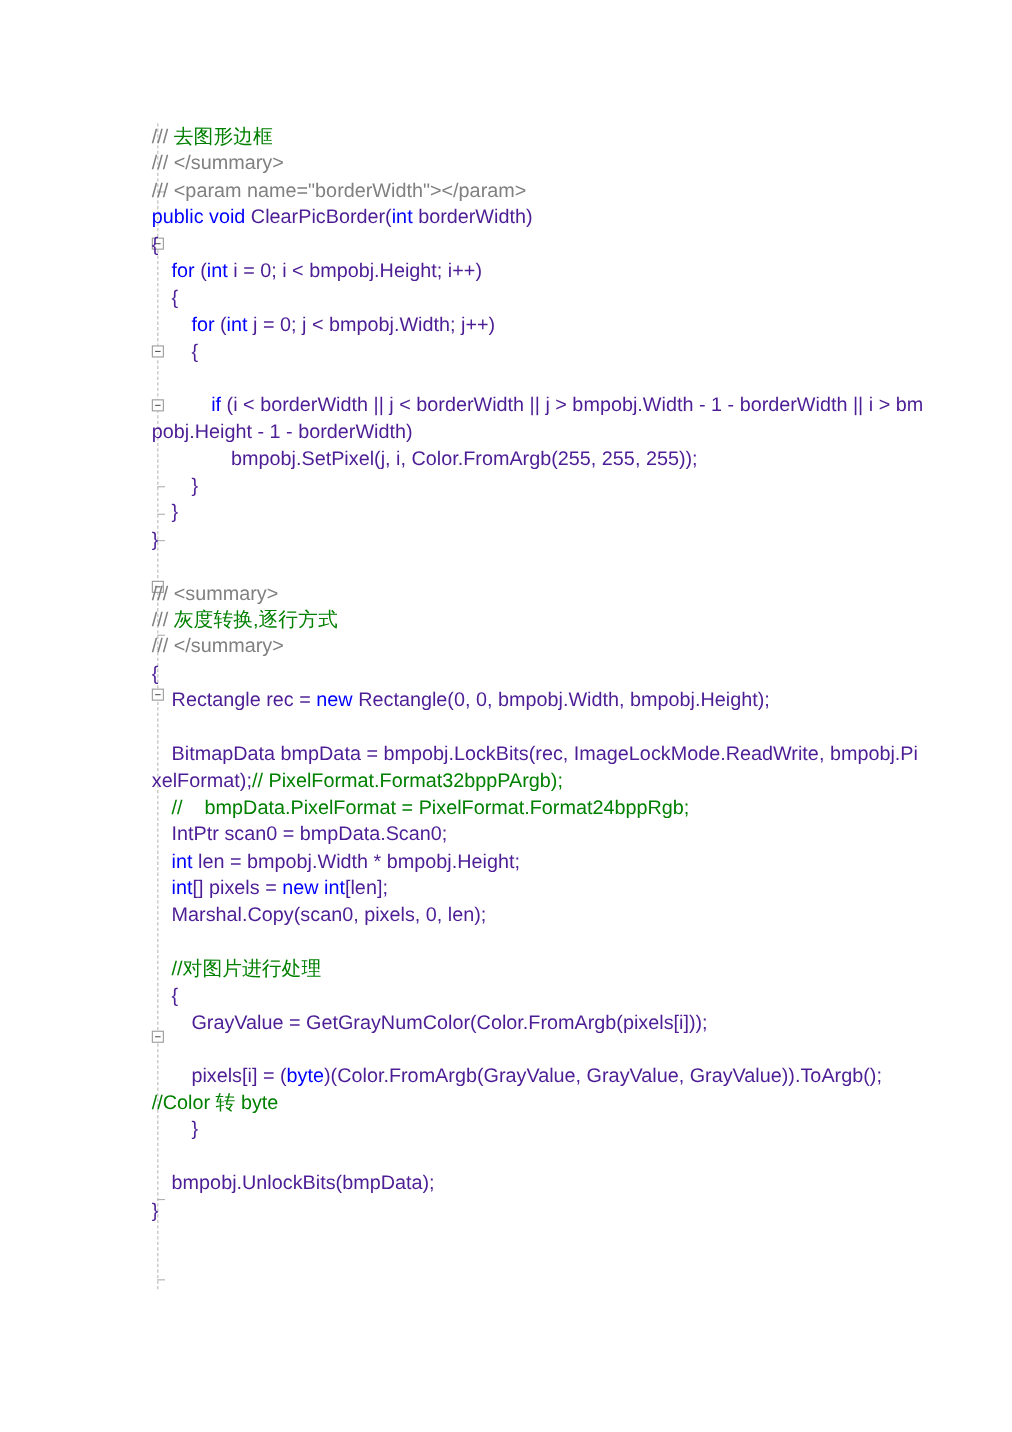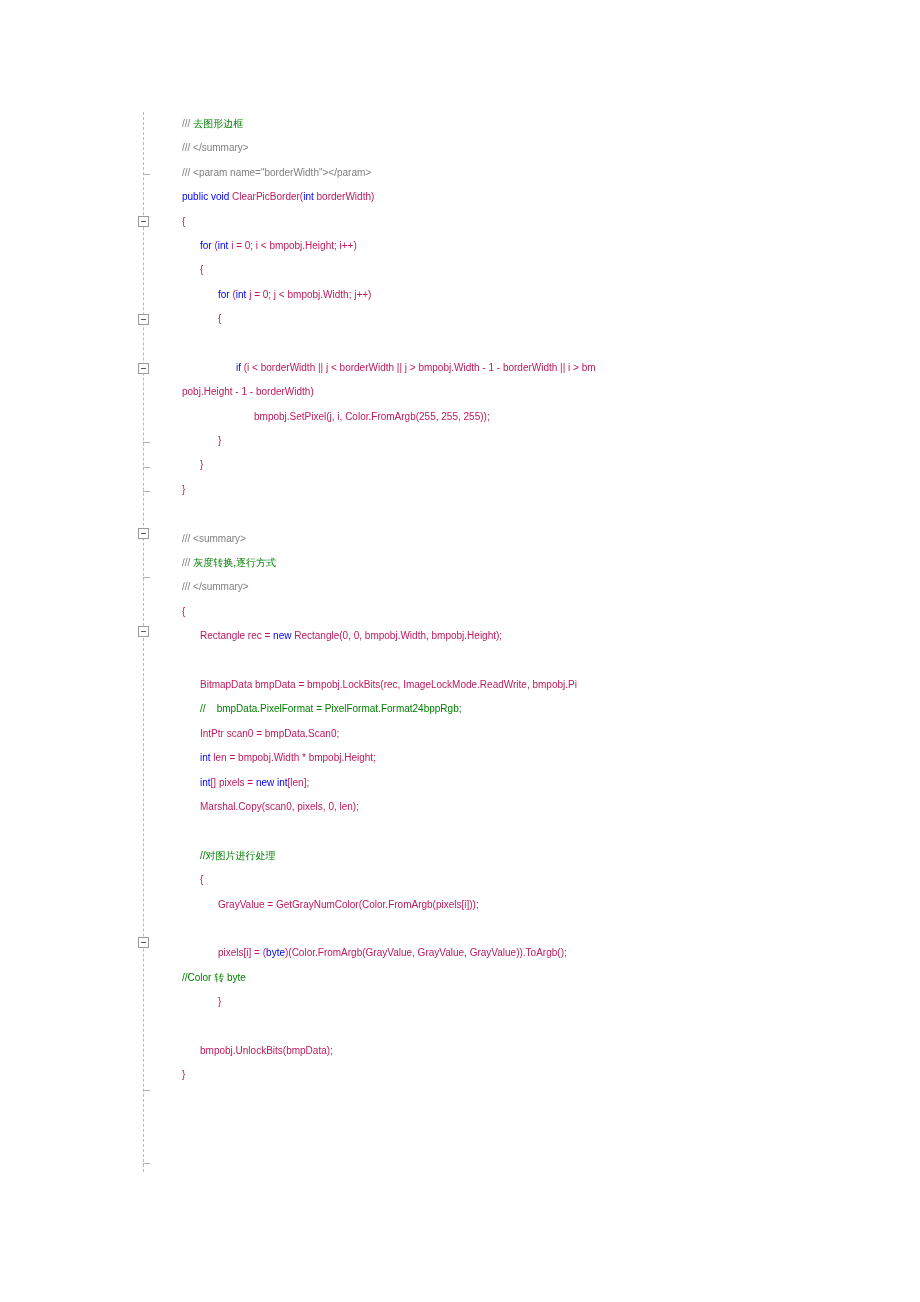--- a/index.html
+++ b/index.html
@@ -31,40 +31,39 @@
     top: 112px;
     width: 700px;
   }
 
   .code-line {
     position: relative;
     height: 24.4px;
     line-height: 24.4px;
     white-space: pre;
     font-family: "Liberation Sans", sans-serif;
-    font-size: 10px;
+    font-size: 18px;
     color: #000000;
-    margin-left: 44px;
   }
 
   .code-text {
     display: inline-block;
     white-space: pre;
   }
 
   
   .wrap-line .code-text {
     margin-left: 0;
   }
 
   
   .kw       { color: #0000ff; }
   .cmt      { color: #008000; }
   .doc      { color: #808080; }
-  .plain    { color: #be185d; }
+  .plain    { color: #4c1d95; }
 
   
   #gutter {
     position: absolute;
     left: 138px;
     top: 112px;
     width: 20px;
     height: 1060px;
     pointer-events: none;
   }
@@ -143,20 +142,21 @@
       <div class="code-line"><span class="code-text" style="margin-left: 18px;"><span class="plain">}</span></span></div>
       <div class="code-line"><span class="code-text" style="margin-left: 0px;"><span class="plain">}</span></span></div>
       <div class="code-line"><span class="code-text" style="margin-left: 0px;">&nbsp;</span></div>
       <div class="code-line"><span class="code-text" style="margin-left: 0px;"><span class="doc">/// &lt;summary&gt;</span></span></div>
       <div class="code-line"><span class="code-text" style="margin-left: 0px;"><span class="doc">/// </span><span class="cmt">灰度转换,逐行方式</span></span></div>
       <div class="code-line"><span class="code-text" style="margin-left: 0px;"><span class="doc">/// &lt;/summary&gt;</span></span></div>
       <div class="code-line"><span class="code-text" style="margin-left: 0px;"><span class="plain">{</span></span></div>
       <div class="code-line"><span class="code-text" style="margin-left: 18px;"><span class="plain">Rectangle rec = </span><span class="kw">new </span><span class="plain">Rectangle(0, 0, bmpobj.Width, bmpobj.Height);</span></span></div>
       <div class="code-line"><span class="code-text" style="margin-left: 0px;">&nbsp;</span></div>
       <div class="code-line"><span class="code-text" style="margin-left: 18px;"><span class="plain">BitmapData bmpData = bmpobj.LockBits(rec, ImageLockMode.ReadWrite, bmpobj.Pi</span></span></div>
+      <div class="code-line wrap-line"><span class="code-text" style="margin-left: 0px;"><span class="plain">xelFormat);</span><span class="cmt">// PixelFormat.Format32bppPArgb);</span></span></div>
       <div class="code-line"><span class="code-text" style="margin-left: 18px;"><span class="cmt">//    bmpData.PixelFormat = PixelFormat.Format24bppRgb;</span></span></div>
       <div class="code-line"><span class="code-text" style="margin-left: 18px;"><span class="plain">IntPtr scan0 = bmpData.Scan0;</span></span></div>
       <div class="code-line"><span class="code-text" style="margin-left: 18px;"><span class="kw">int</span><span class="plain"> len = bmpobj.Width * bmpobj.Height;</span></span></div>
       <div class="code-line"><span class="code-text" style="margin-left: 18px; text-align: right;"><span class="kw">int</span><span class="plain">[] pixels = </span><span class="kw">new int</span><span class="plain">[len];</span></span></div>
       <div class="code-line"><span class="code-text" style="margin-left: 18px;"><span class="plain">Marshal.Copy(scan0, pixels, 0, len);</span></span></div>
       <div class="code-line"><span class="code-text" style="margin-left: 0px;">&nbsp;</span></div>
       <div class="code-line"><span class="code-text" style="margin-left: 18px;"><span class="cmt">//对图片进行处理</span></span></div>
       <div class="code-line"><span class="code-text" style="margin-left: 18px;"><span class="plain">{</span></span></div>
       <div class="code-line"><span class="code-text" style="margin-left: 36px;"><span class="plain">GrayValue = GetGrayNumColor(Color.FromArgb(pixels[i]));</span></span></div>
       <div class="code-line"><span class="code-text" style="margin-left: 0px;">&nbsp;</span></div>

